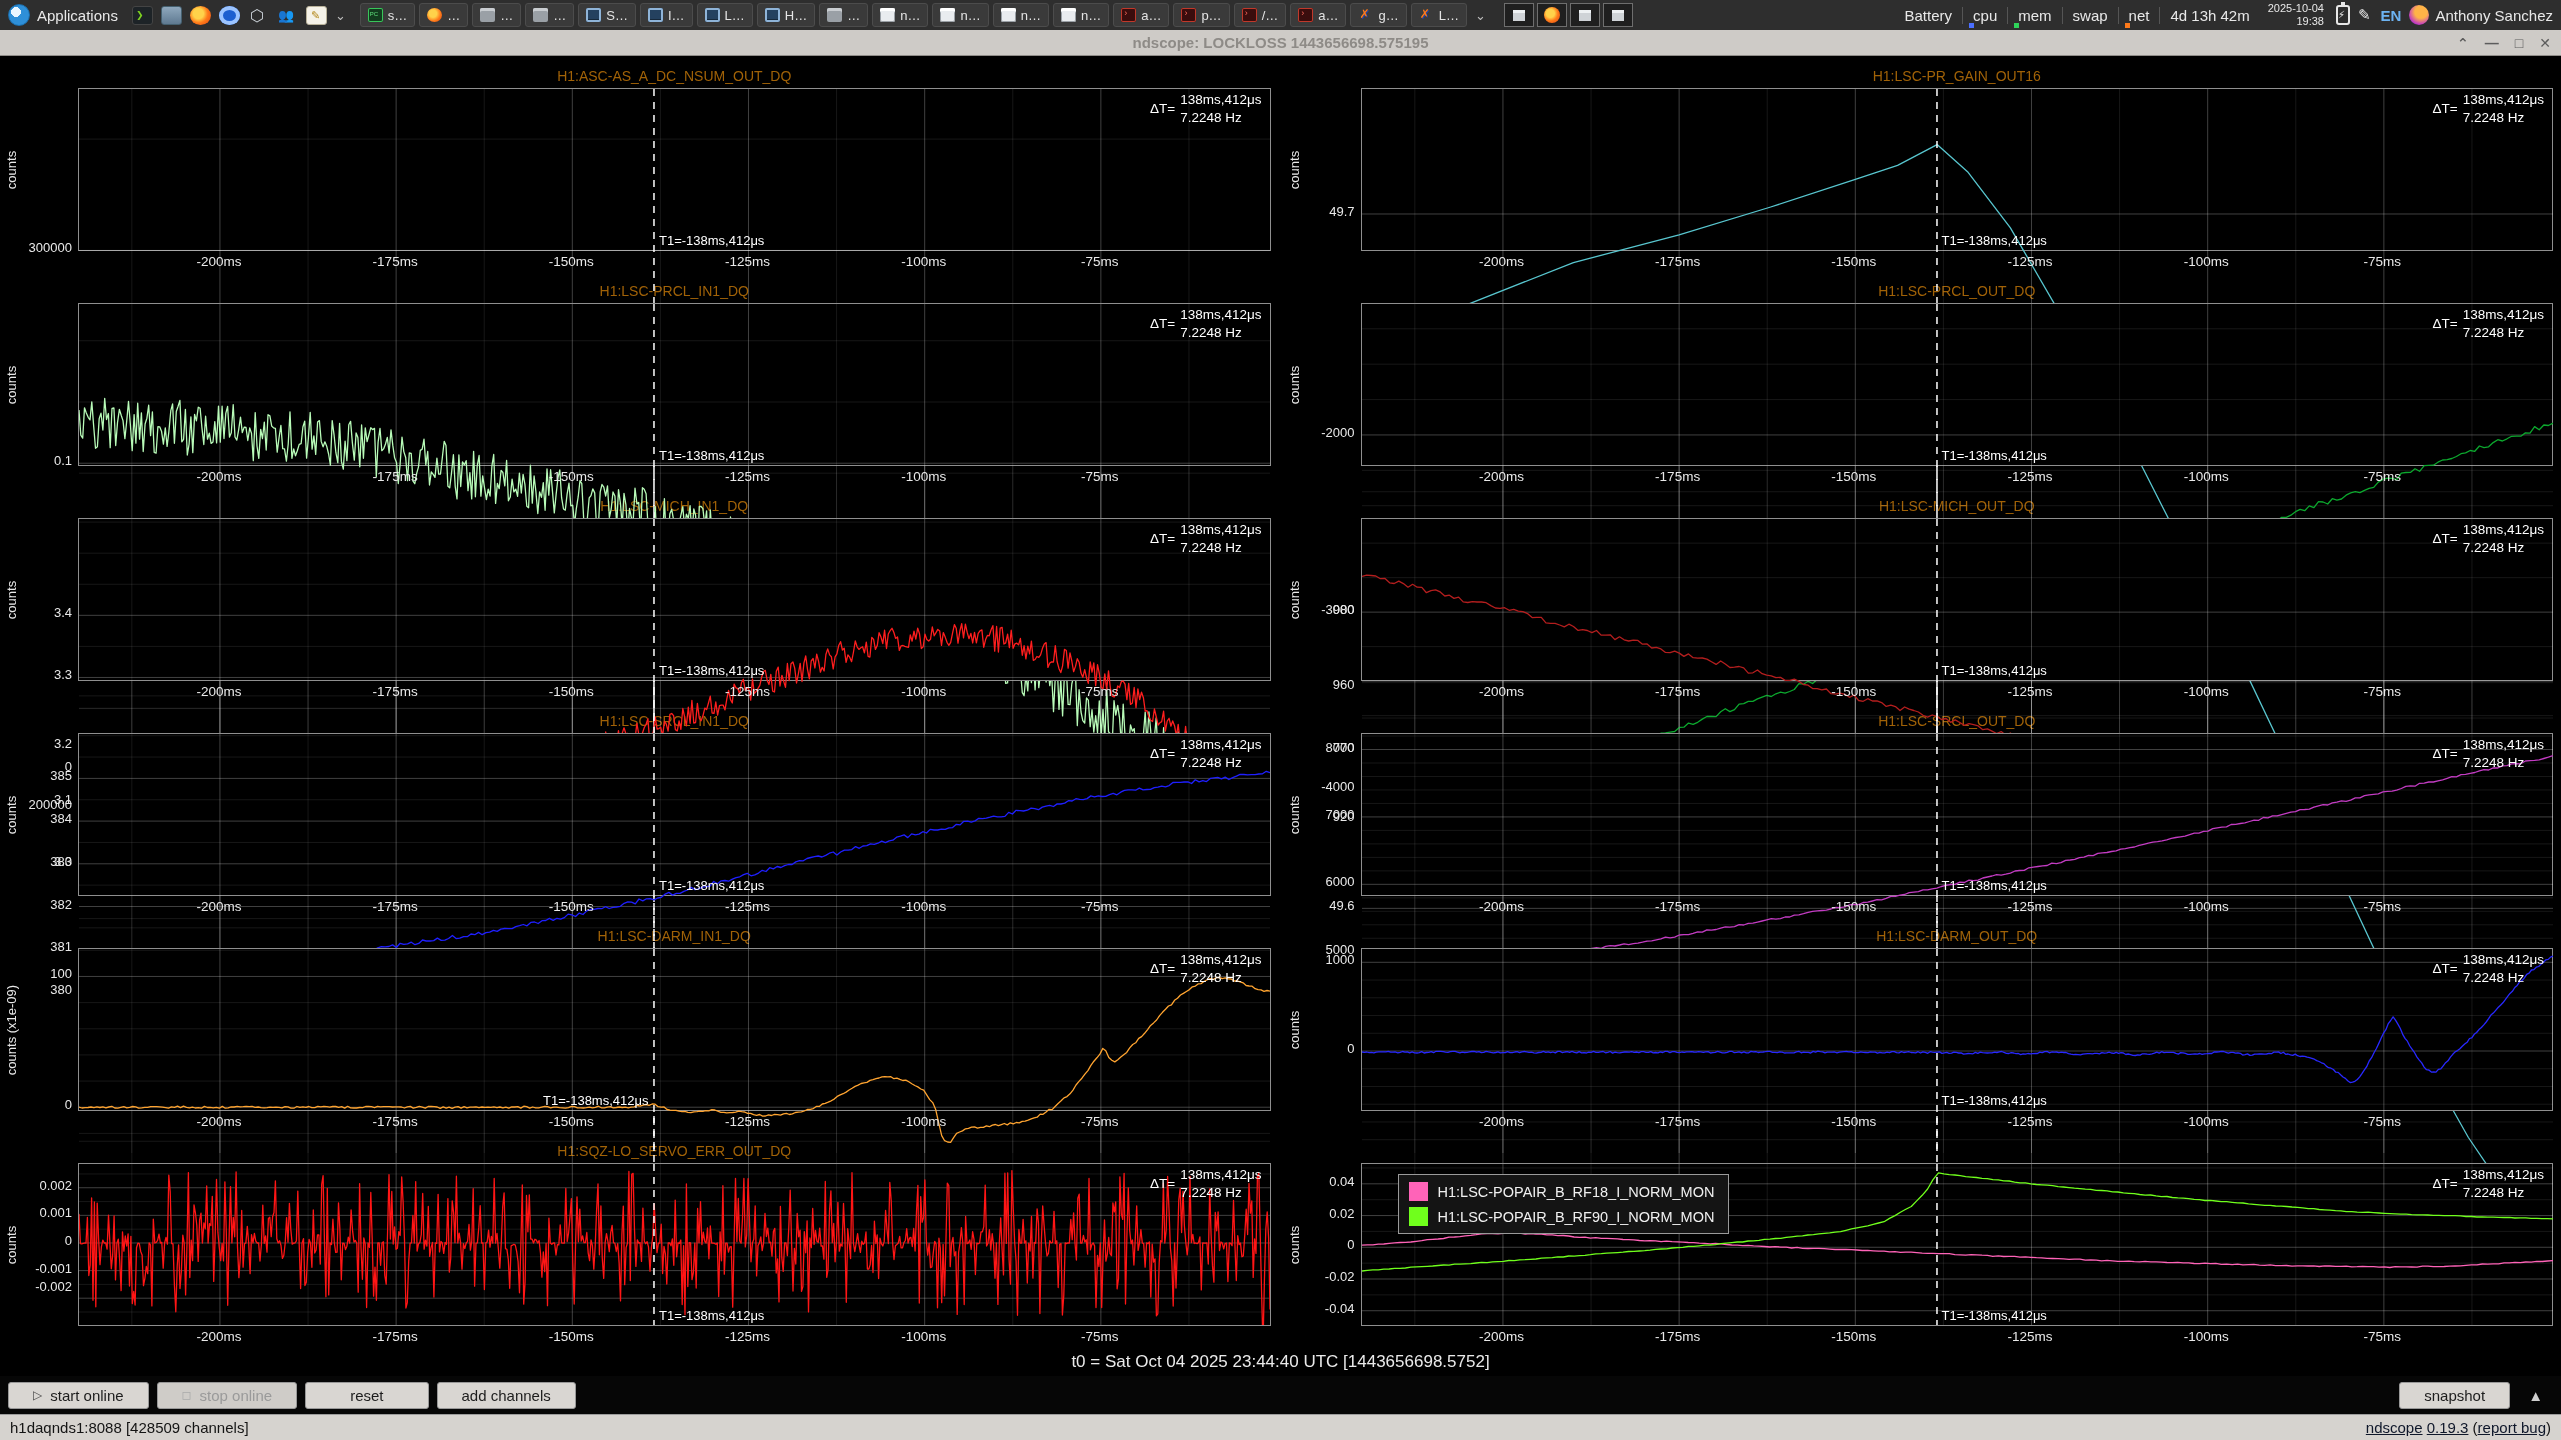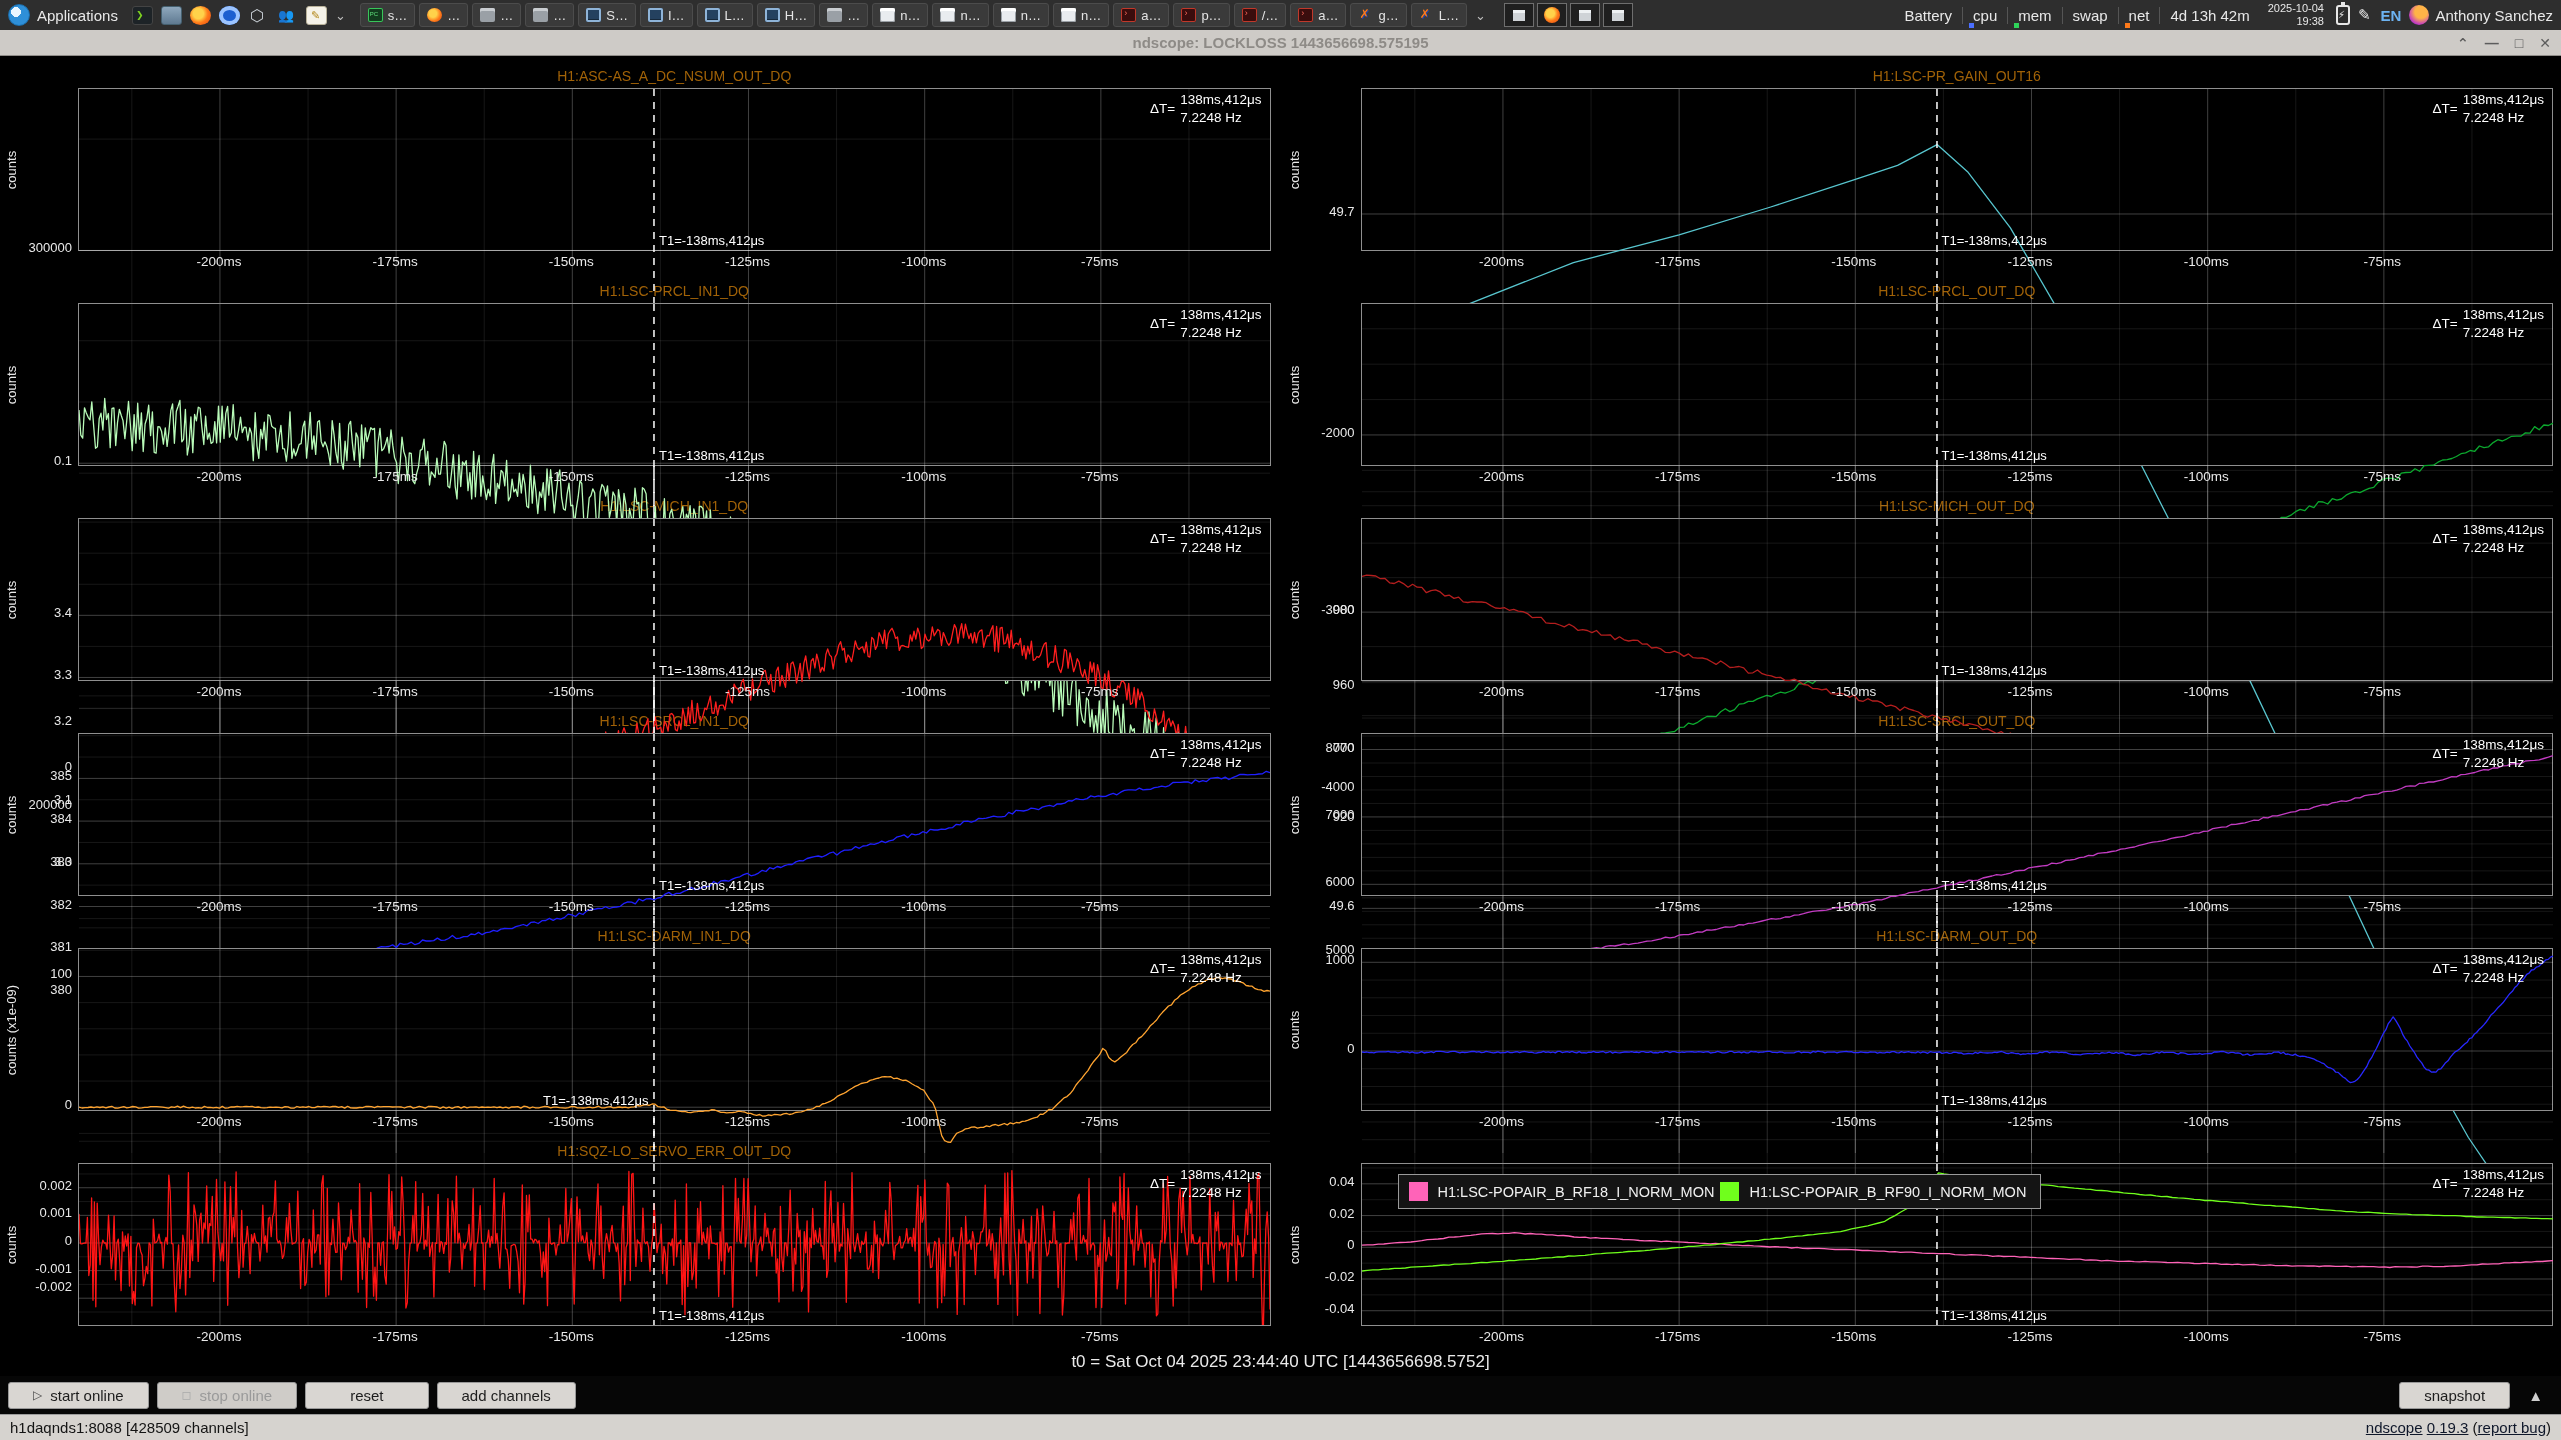--- a/index.html
+++ b/index.html
@@ -82,21 +82,21 @@
   .ytick { position:absolute; right:6px; color:#e9e9e9; font-size:13px; }
   .pbox { grid-column:3; grid-row:2; position:relative; border:1px solid #8f8f8f; background:#000; }
   .pbox svg { position:absolute; left:0; top:0; }
   .xticks { grid-column:3; grid-row:3; position:relative; }
   .xtick { position:absolute; top:3px; transform:translateX(-50%); color:#e9e9e9; font-size:13.5px; }
   .t1lab { position:absolute; bottom:2px; color:#fff; font-size:13px; white-space:nowrap; }
   .dtbox { position:absolute; top:2px; right:8px; display:flex; align-items:center; gap:5px;
            color:#fff; font-size:13.5px; }
   .dtcol div { line-height:1.3; }
   .legend { position:absolute; top:10px; left:36px; background:#141414; border:1px solid #9a9a9a;
-            padding:7px 14px 7px 10px; display:flex; gap:6px; }
+            padding:7px 14px 7px 10px; display:flex; flex-direction:column; gap:6px; }
   .leg-row { display:flex; align-items:center; gap:10px; color:#f0f0f0; font-size:14.5px; white-space:nowrap; }
   .leg-sw { width:19px; height:19px; display:inline-block; }
 
   
   .t0line { flex:0 0 28px; text-align:center; color:#eaeaea; font-size:17px; padding-top:4px; background:#000; }
   .btnrow { flex:0 0 38px; display:flex; align-items:center; gap:8px; padding:0 8px; background:#060606; }
   .btn { background:#d9d6d2; border:1px solid #989898; border-radius:3px; color:#1d1d1d;
          font-size:15px; font-family:inherit; padding:4px 24px; display:flex; align-items:center; gap:8px; }
   .btn .ico { font-size:12px; color:#4a4a4a; }
   .btn.disabled { color:#9a9a9a; background:#cfccc8; }
@@ -480,21 +480,21 @@
         </div>
       </div>
       <div class="cell">
         <div class="ptitle">H1:LSC-MICH_IN1_DQ</div>
         <div class="ylab">
           <span>counts</span>
         </div>
         <div class="yticks">
           <div class="ytick" style="top: 87.3306px;">3.4</div>
           <div class="ytick" style="top: 149.479px;">3.3</div>
-          <div class="ytick" style="top: 195px;">3.2</div>
+          <div class="ytick" style="top: 218px;">3.2</div>
           <div class="ytick" style="top: 273.777px;">3.1</div>
           <div class="ytick" style="top: 335.926px;">3.0</div>
         </div>
         <div class="pbox">
           <svg width="1191" height="376">
             <line x1="52.85502958579881" y1="0" x2="52.85502958579881" y2="376" stroke="rgba(255,255,255,0.09)" stroke-width="1"></line>
             <line x1="140.94674556213016" y1="0" x2="140.94674556213016" y2="376" stroke="rgba(255,255,255,0.25)" stroke-width="1"></line>
             <line x1="229.03846153846155" y1="0" x2="229.03846153846155" y2="376" stroke="rgba(255,255,255,0.09)" stroke-width="1"></line>
             <line x1="317.13017751479293" y1="0" x2="317.13017751479293" y2="376" stroke="rgba(255,255,255,0.25)" stroke-width="1"></line>
             <line x1="405.22189349112426" y1="0" x2="405.22189349112426" y2="376" stroke="rgba(255,255,255,0.09)" stroke-width="1"></line>

